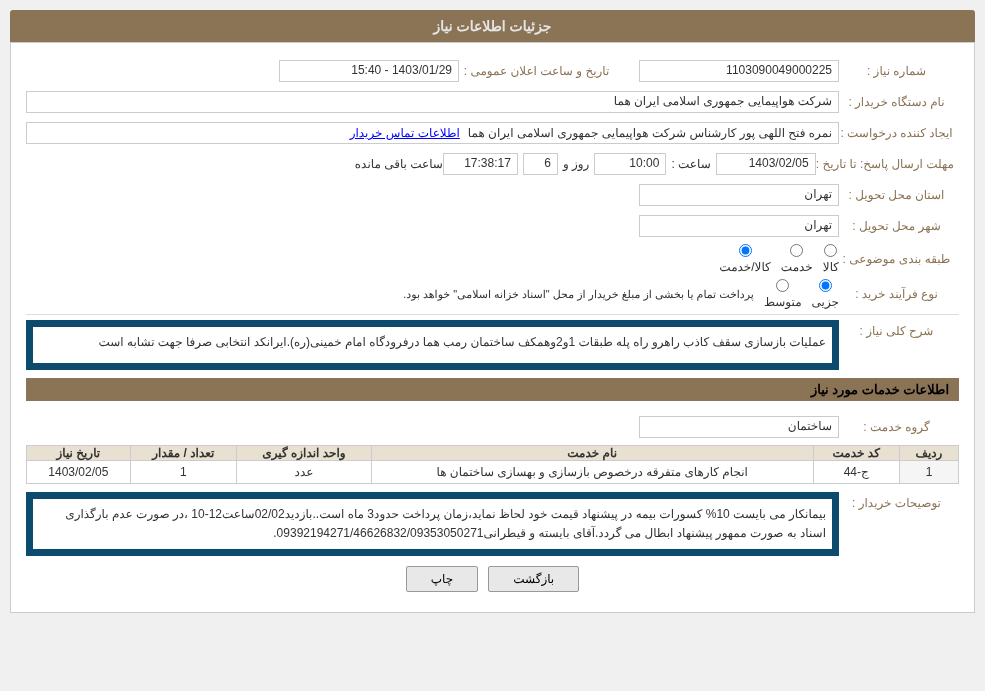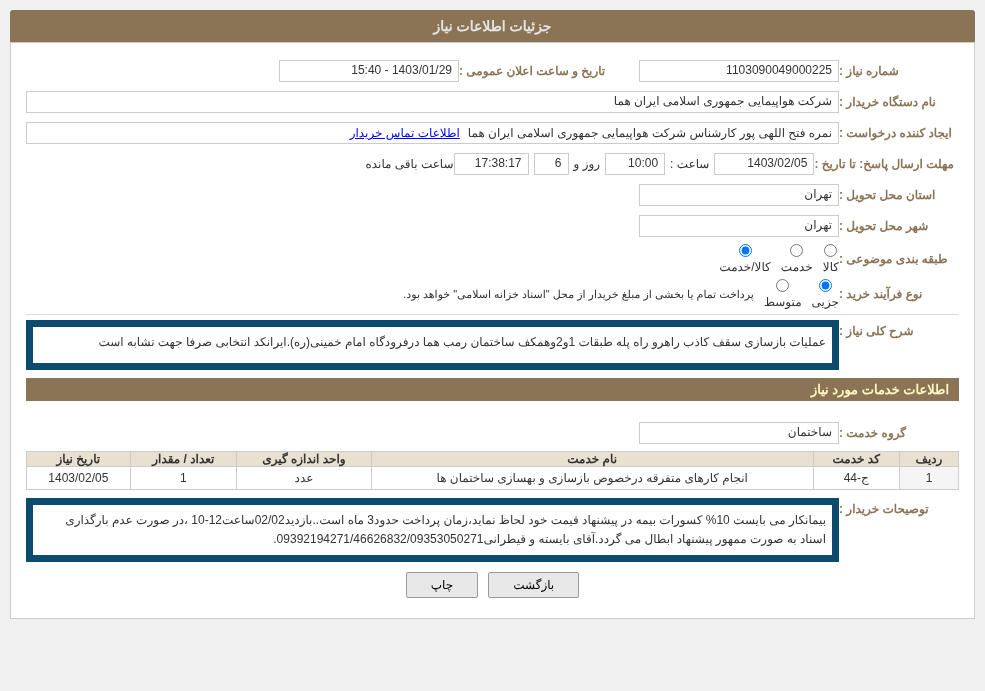--- a/index.html
+++ b/index.html
@@ -30,45 +30,45 @@
       padding: 10px 15px;
     }
     .section-row {
       display: flex;
       align-items: center;
       margin: 5px 0;
       min-height: 26px;
     }
     .label {
       color: #8B7355;
-      font-weight: bold;
+      font-weight: normal;
       white-space: nowrap;
       min-width: 120px;
-      text-align: left;
+      text-align: center;
       padding-right: 5px;
     }
     .value-box {
       border: 1px solid #ccc;
       background: white;
       padding: 2px 6px;
       min-height: 22px;
       flex: 1;
     }
     .value-box-fixed {
       border: 1px solid #ccc;
       background: white;
       padding: 2px 6px;
       min-height: 22px;
     }
     .section-divider {
       background: #8B7355;
-      color: #fef9c3;
+      color: #000000;
       font-weight: bold;
       padding: 4px 10px;
-      margin: 8px 0 19px 0;
+      margin: 8px 0 13px 0;
       font-size: 13px;
     }
     .info-table {
       width: 100%;
       border-collapse: collapse;
       margin: 5px 0;
     }
     .info-table th {
       background: #e8e0d0;
       border: 1px solid #ccc;
@@ -161,21 +161,21 @@
       <div class="value-box" style="display:flex;align-items:center;gap:8px;">
         <span>نمره فتح اللهی پور کارشناس شرکت هواپیمایی جمهوری اسلامی ایران هما</span>
         <span class="link-blue">اطلاعات تماس خریدار</span>
       </div>
     </div>
 
     <div class="section-row">
       <span class="label" style="min-width:140px;">مهلت ارسال پاسخ: تا تاریخ :</span>
       <div class="value-box-fixed" style="width:100px;">1403/02/05</div>
       <span style="margin:0 5px;">ساعت :</span>
-      <div class="value-box-fixed" style="width:60px;">10:00</div>
+      <div class="value-box-fixed" style="width:72px;">10:00</div>
       <span style="margin:0 5px;">روز و</span>
       <div class="value-box-fixed" style="width:35px;">6</div>
       <div class="value-box-fixed" style="width:75px;margin-right:5px;">17:38:17</div>
       <span style="">ساعت باقی مانده</span>
     </div>
 
     <div class="section-row">
       <span class="label">استان محل تحویل :</span>
       <div class="value-box" style="max-width:200px;">تهران</div>
     </div>

